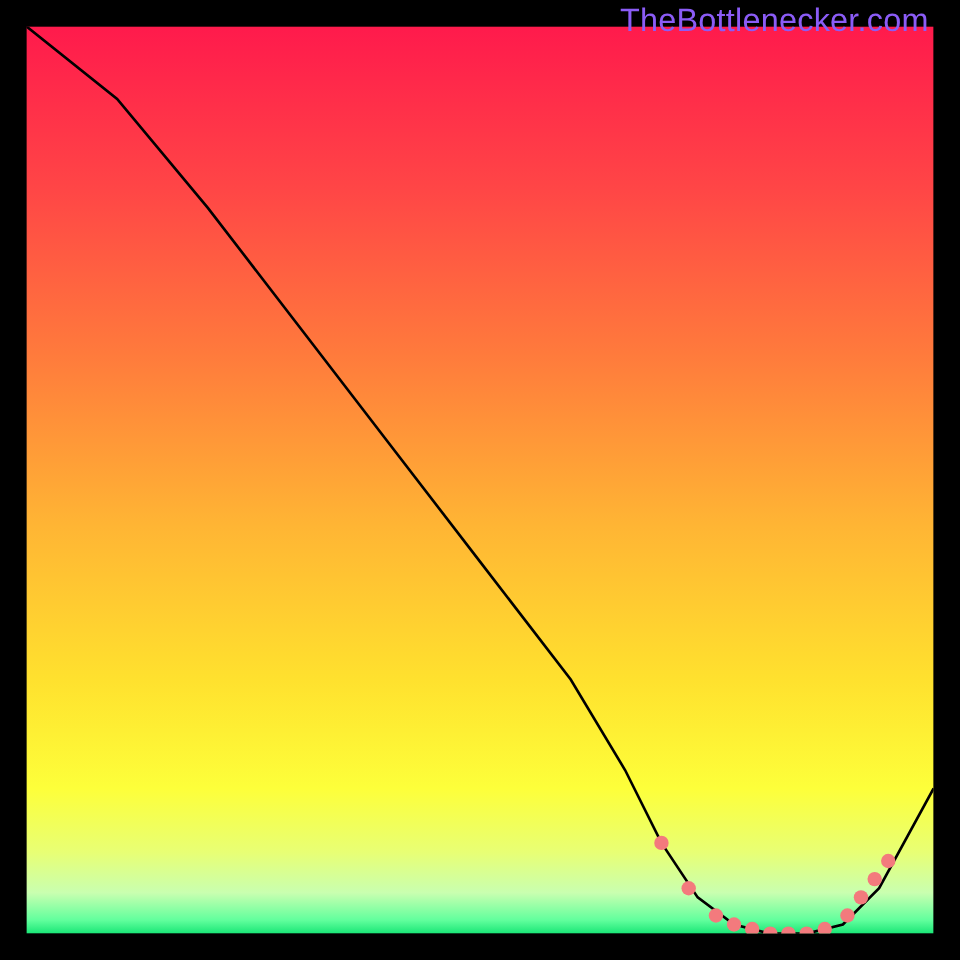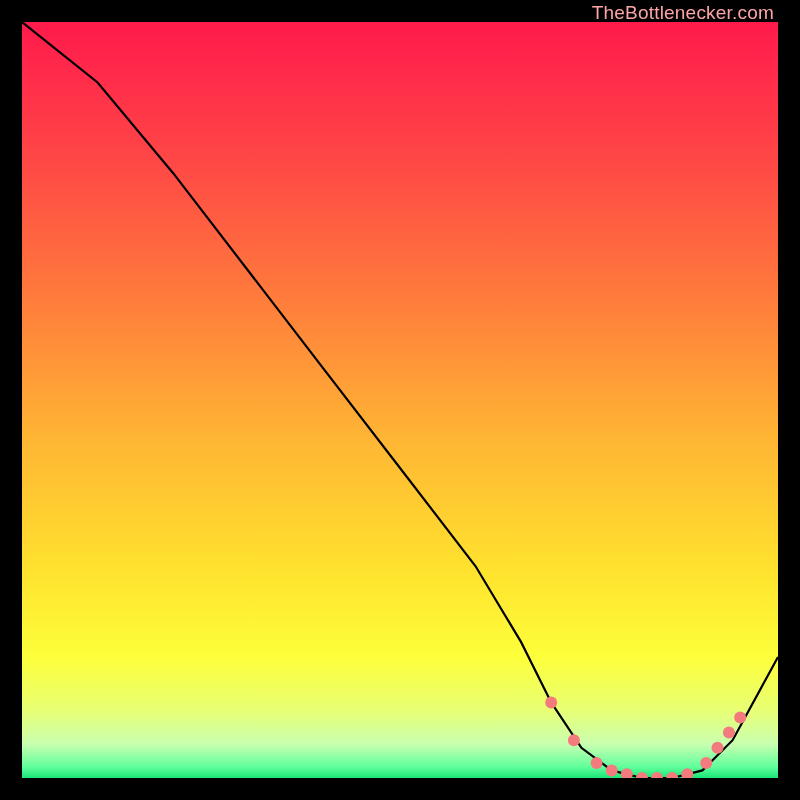--- a/index.html
+++ b/index.html
@@ -23,22 +23,22 @@
     left: 0;
     top: 0;
     width: 756px;
     height: 756px;
   }
   .watermark {
     position: absolute;
     top: 2px;
     right: 26px;
     font-family: Arial, Helvetica, sans-serif;
-    font-size: 19px;
-    color: #fca5a5;
+    font-size: 27px;
+    color: #8b5cf6;
     letter-spacing: 0.2px;
   }
 </style>
 </head>
 <body>
 
 <div class="frame">
   <svg class="plot" viewBox="0 0 756 756" preserveAspectRatio="none">
     <defs>
       <linearGradient id="bg-grad" x1="0" y1="0" x2="0" y2="1">

